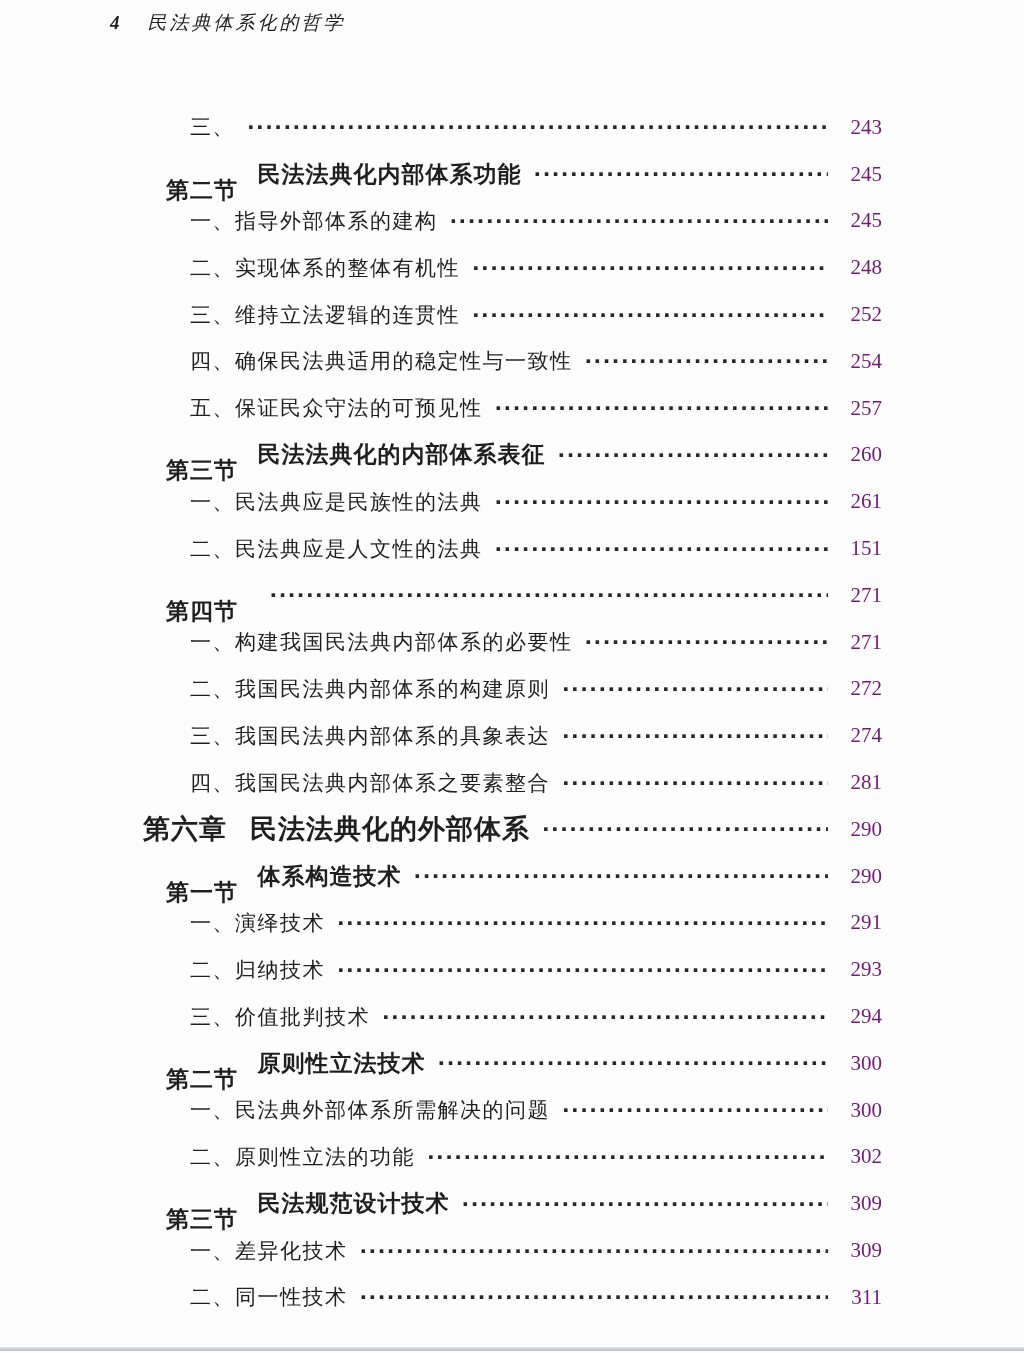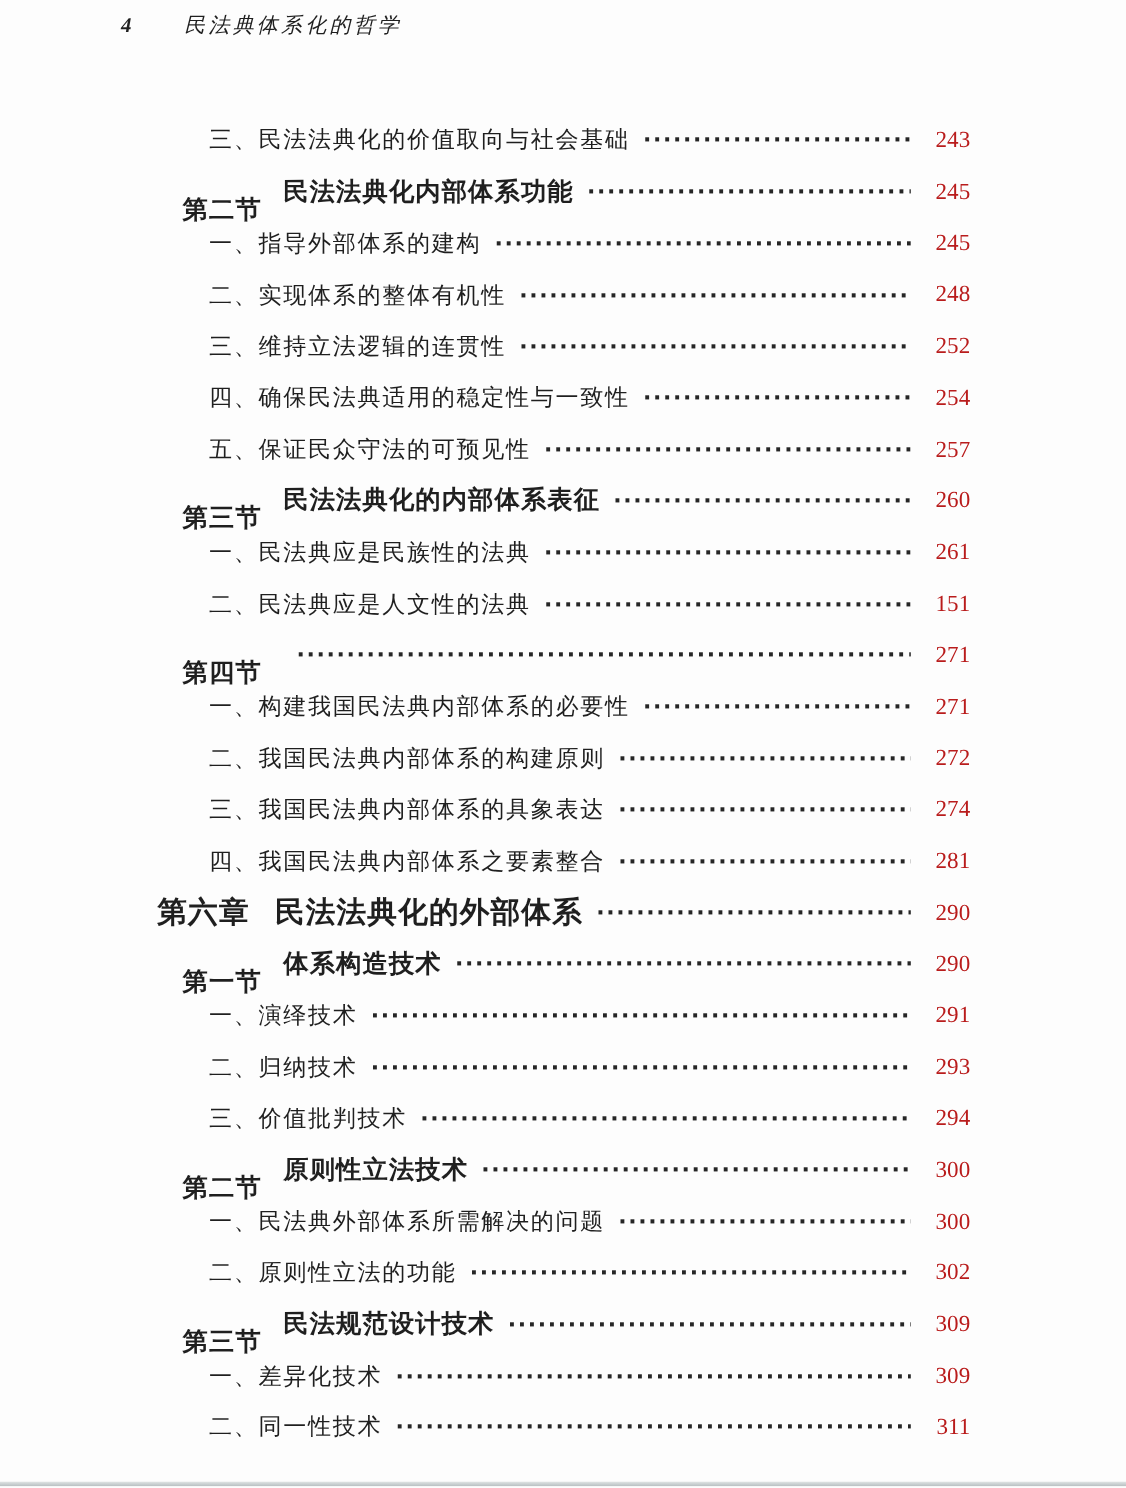--- a/index.html
+++ b/index.html
@@ -20,21 +20,21 @@
     align-items: baseline;
   }
   .folio {
     font-family: "Liberation Serif", "DejaVu Serif", serif;
     font-style: italic;
     font-size: 19px;
     font-weight: bold;
     letter-spacing: 0;
   }
   .running-title {
-    margin-left: 48px;
+    margin-left: 28px;
     font-family: "Liberation Serif", "DejaVu Serif", serif;
     font-style: italic;
     font-size: 19px;
     letter-spacing: 3px;
   }
 
   
   .toc {
     position: absolute;
     top: 104px;
@@ -87,21 +87,21 @@
     content: "····································································································································";
   }
 
   .page-num {
     min-width: 44px;
     text-align: right;
     font-family: "Liberation Serif", "DejaVu Serif", serif;
     font-size: 21px;
     font-weight: normal;
     letter-spacing: 0;
-    color: #b91c1c;
+    color: #701a75;
   }
 
   
   .scan-edge {
     position: absolute;
     left: 0; right: 0; bottom: 2px;
     height: 4px;
     background: linear-gradient(#dfe4e4, #b9c0c2);
   }
 </style>
@@ -109,21 +109,20 @@
 <body>
 
 <div class="page-header">
   <span class="folio">4</span>
   <span class="running-title">民法典体系化的哲学</span>
 </div>
 
 <div class="toc" id="toc-list">
     <div class="toc-row item">
       <span class="num">三、</span>
-      <span class="title">民法法典化的价值取向与社会基础</span>
       <span class="dots"></span>
       <span class="page-num">243</span>
     </div>
     <div class="toc-row section">
       <span class="num">第二节</span>
       <span class="title">民法法典化内部体系功能</span>
       <span class="dots"></span>
       <span class="page-num">245</span>
     </div>
     <div class="toc-row item">

